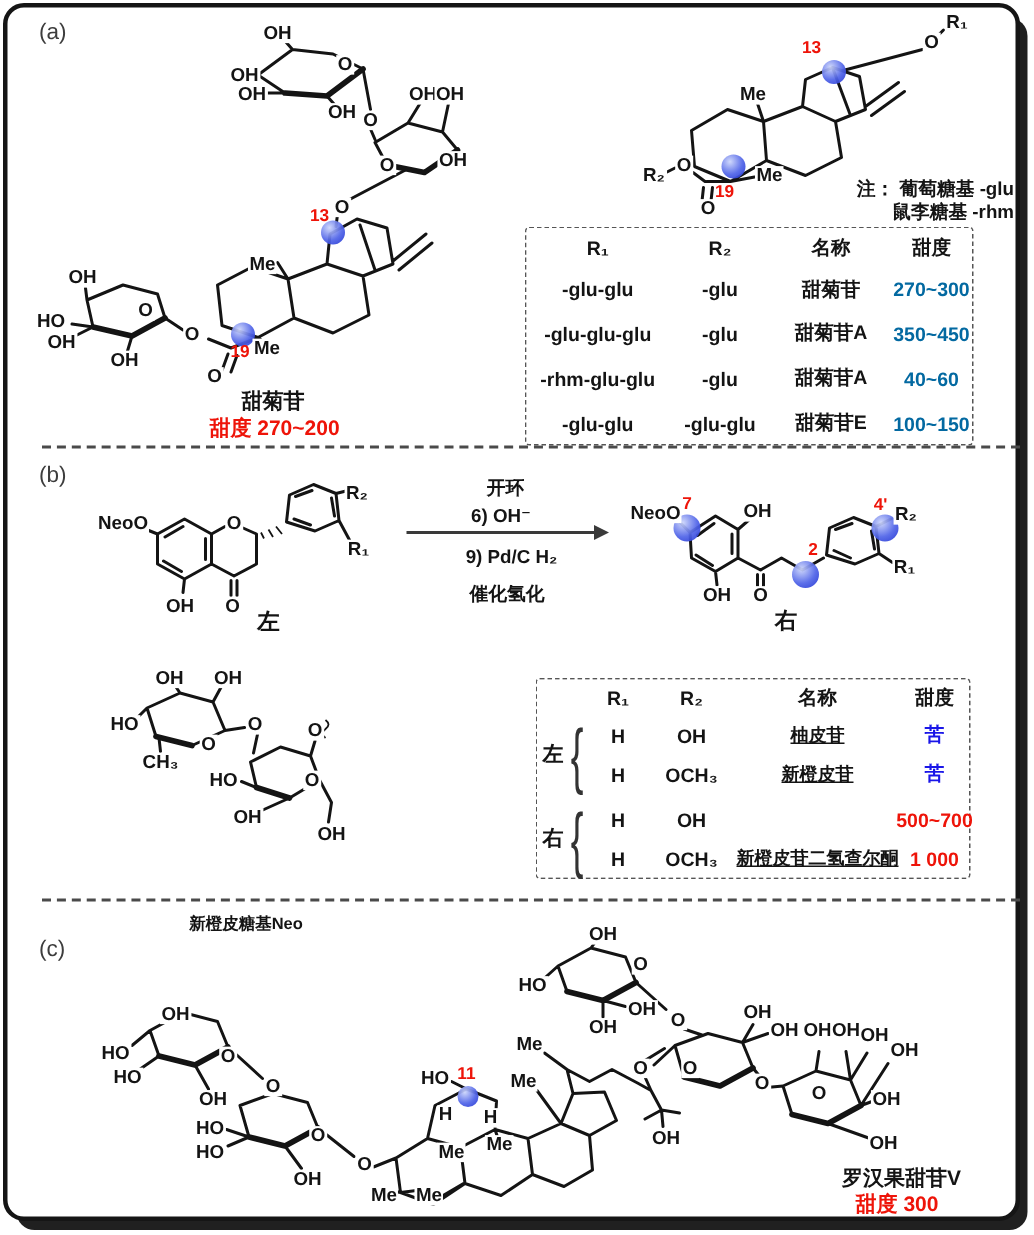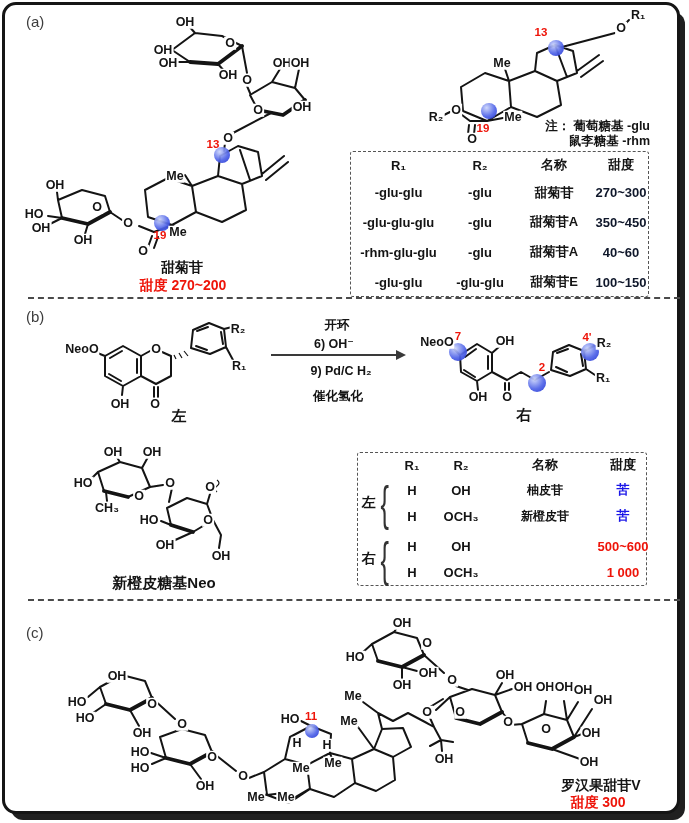--- a/index.html
+++ b/index.html
@@ -28,27 +28,27 @@
         line-height:15px;z-index:3;white-space:nowrap;}
   .divider{position:absolute;border-top:2px dashed #4a4a4a;z-index:1;}
   .rxn{position:absolute;transform:translateX(-50%);font-size:12.5px;font-weight:bold;
        color:#141414;white-space:nowrap;z-index:3;}
   .arrow-line{position:absolute;height:2px;background:#3a3a3a;z-index:2;}
   .arrow-head{position:absolute;width:0;height:0;border-left:10px solid #3a3a3a;
               border-top:5px solid transparent;border-bottom:5px solid transparent;z-index:2;}
   .tbox{position:absolute;border:1.6px dashed #555;border-radius:3px;background:#fff;z-index:3;}
   .trow{display:flex;align-items:center;}
   .tc{text-align:center;font-weight:bold;font-size:13px;color:#141414;}
-  .tc.red{color:#0f172a;}
+  .tc.red{color:#0369a1;}
   .w0{width:95px}.w1{width:68px}.w2{width:80px}.w3{width:54px}
   .gb{display:grid;grid-template-columns:34px 40px 58px 110px 46px;
       grid-template-rows:24px 26px 26px 4px 26px 26px;width:100%;height:100%;}
   .gc{display:flex;align-items:center;justify-content:center;font-weight:bold;font-size:13px;
       color:#141414;white-space:nowrap;}
-  .gc.nm{font-size:12px;}
+  .gc.nm{font-size:12px;text-decoration:underline;}
   .gc.red{color:#ee1409;}
   .gc.blue{color:#1a16e8;}
   .grp{display:flex;align-items:center;justify-content:flex-end;gap:1px;}
   .grp .gl{font-size:14px;font-weight:bold;color:#141414;}
   .brace{font-size:46px;font-weight:400;color:#333;line-height:0;transform:scale(.55,1.05);}
 </style>
 </head>
 <body>
 
 <div id="canvas">
@@ -101,21 +101,21 @@
       <span class="sl red" style="left: 116px; top: 28px;">13</span>
       <span class="sl a" style="left: 77px; top: 58px;">Me</span>
       <span class="sl a" style="left: 88px; top: 112px;">Me</span>
       <span class="sl a" style="left: 11px; top: 112px;">R₂</span>
       <span class="sl a" style="left: 31px; top: 105px;">O</span>
       <span class="sl a" style="left: 47px; top: 134px;">O</span>
       <span class="sl hl" style="left: 64px; top: 106px; width: 16px; height: 16px;"></span>
       <span class="sl red" style="left: 58px; top: 124px;">19</span>
     </div>
 
-  <div class="note" style="left:512px;top:119px;width:138px">
+  <div class="note" style="left:538px;top:119px;width:138px">
     <div>注： 葡萄糖基 -glu</div>
     <div>鼠李糖基 -rhm</div>
   </div>
 
   <div class="tbox" style="left:350px;top:151px;width:297px;height:144px">
     <div class="trow" style="height:26px">
       <span class="tc w0">R₁</span>
       <span class="tc w1">R₂</span>
       <span class="tc w2">名称</span>
       <span class="tc w3">甜度</span>
@@ -199,21 +199,21 @@
       <span class="sl a" style="left: 23px; top: 43px;">HO</span>
       <span class="sl a" style="left: 79px; top: 56px;">O</span>
       <span class="sl a" style="left: 47px; top: 68px;">CH₃</span>
       <span class="sl a" style="left: 110px; top: 43px;">O</span>
       <span class="sl a" style="left: 150px; top: 47px;">O</span>
       <span class="sl a" style="left: 89px; top: 80px;">HO</span>
       <span class="sl a" style="left: 148px; top: 80px;">O</span>
       <span class="sl a" style="left: 105px; top: 105px;">OH</span>
       <span class="sl a" style="left: 161px; top: 116px;">OH</span>
     </div>
-  <div class="caption" style="left:164px;top:574px;font-size:15px">新橙皮糖基Neo</div>
+  <div class="caption" style="left:164px;top:608px;font-size:11px">新橙皮糖基Neo</div>
 
   <div class="tbox" style="left:357px;top:452px;width:288px;height:132px">
     <div class="gb">
       <span class="gc" style="grid-area:1/2/2/3">R₁</span>
       <span class="gc" style="grid-area:1/3/2/4">R₂</span>
       <span class="gc" style="grid-area:1/4/2/5">名称</span>
       <span class="gc" style="grid-area:1/5/2/6">甜度</span>
 
       <span class="gc grp" style="grid-area:2/1/4/2">
         <span class="gl">左</span>
@@ -227,23 +227,24 @@
       <span class="gc" style="grid-area:3/3/4/4">OCH₃</span>
       <span class="gc nm" style="grid-area:3/4/4/5">新橙皮苷</span>
       <span class="gc blue" style="grid-area:3/5/4/6">苦</span>
 
       <span class="gc grp" style="grid-area:5/1/7/2">
         <span class="gl">右</span>
         <span class="brace">{</span>
       </span>
       <span class="gc" style="grid-area:5/2/6/3">H</span>
       <span class="gc" style="grid-area:5/3/6/4">OH</span>
-      <span class="gc red" style="grid-area:5/5/6/6">500~600</span>
+      <span class="gc red" style="grid-area:5/5/6/6">500~700</span>
       <span class="gc" style="grid-area:6/2/7/3">H</span>
       <span class="gc" style="grid-area:6/3/7/4">OCH₃</span>
+      <span class="gc nm" style="grid-area:6/4/7/5">新橙皮苷二氢查尔酮</span>
       <span class="gc red" style="grid-area:6/5/7/6">1 000</span>
     </div>
   </div>
 
   <div class="divider" style="left:28px;top:599px;width:652px"></div>
 
   <div class="struct" style="left:40px;top:612px;width:645px;height:200px">
     <svg viewBox="0 0 645 200">
       <path class="bond" d="M60,75 L82,63 L105,69 L112,86 L90,98 L66,92 Z M82,63 L79,69 M60,75 L48,85 M66,92 L53,101 M90,98 L99,114 M112,86 L135,107 M120,125 L142,117 L165,123 L172,140 L150,152 L126,146 Z M126,146 L111,141 M126,146 L112,152 M150,152 L161,167 M172,140 L196,159 M209,166 L224,160 M224,160 L245,147 L267,153 L270,177 L249,191 L227,183 Z M267,153 L290,141 L312,147 L315,171 L294,185 L270,177 M252,187 L269,177 M245,147 L250,125 L271,114 L291,122 L290,141 M312,147 L334,137 L353,145 L355,168 L336,179 L315,171 M334,137 L342,117 L363,116 L371,135 L353,145 M271,114 L261,109 M227,183 L217,181 M227,183 L243,181 M290,141 L292,147 M267,153 L262,155 M334,137 L318,115 M342,117 L338,101 M338,101 L323,90 M338,101 L353,109 L368,101 L385,110 L394,115 M394,115 L390,106 M394,115 L401,128 M401,128 L390,134 M401,128 L413,130 M401,128 L402,139 M390,95 L403,87 M410,85 L432,77 L455,83 L462,100 L440,112 L416,106 Z M455,83 L462,71 M455,83 L472,77 M462,100 L466,105 M471,113 L482,112 M410,85 L396,98 M332,32 L354,20 L377,26 L384,43 L362,55 L338,49 Z M354,20 L359,13 M332,32 L322,41 M362,55 L377,59 M362,55 L362,66 M384,43 L404,61 M416,74 L428,78 M482,112 L504,102 L527,108 L534,125 L512,137 L488,131 Z M504,102 L506,89 M527,108 L524,89 M527,108 L538,90 M534,125 L552,97 M534,125 L545,121 M512,137 L540,147"></path>
       <path class="bold" d="M66,92 L90,98 L112,86 M126,146 L150,152 L172,140 M416,106 L440,112 L462,100 M338,49 L362,55 L384,43 M488,131 L512,137 L534,125"></path>

